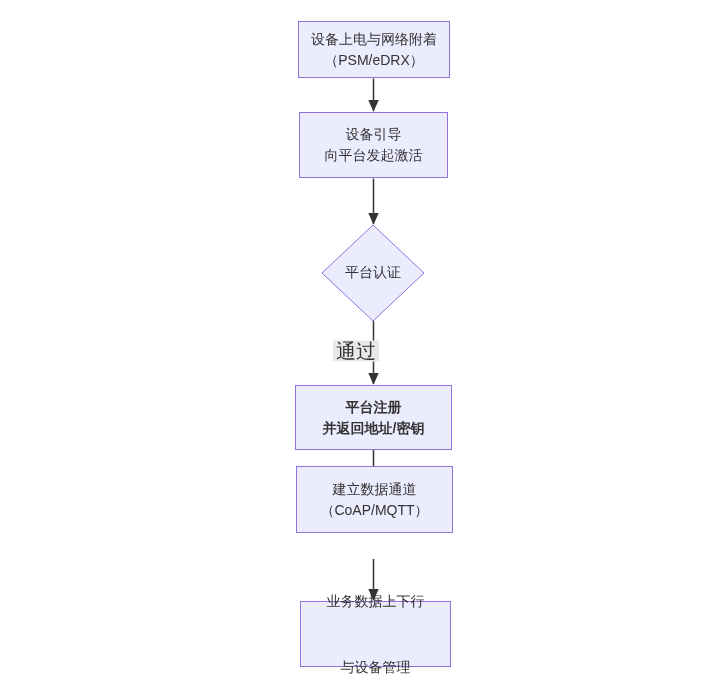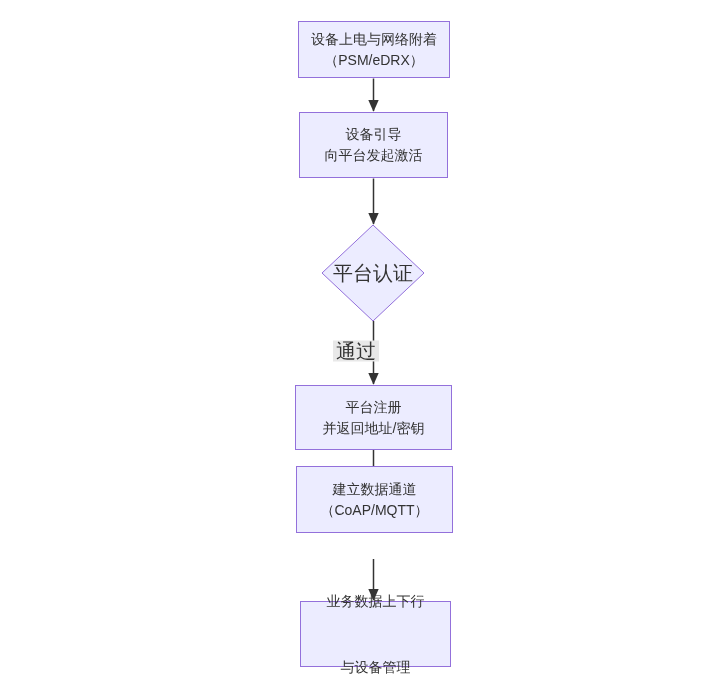--- a/index.html
+++ b/index.html
@@ -54,28 +54,28 @@
     .diamond-label {
       position: absolute;
       left: 322px;
       top: 225px;
       width: 102px;
       height: 96px;
       display: flex;
       align-items: center;
       justify-content: center;
       color: var(--node-text, #333333);
-      font-size: 20px;
+      font-size: 14px;
       text-align: center;
       background: transparent;
       border: none;
     }
     .node-power-attach   { left: 298px; top: 21px;  width: 152px; height: 57px; }
     .node-bootstrap      { left: 299px; top: 112px; width: 149px; height: 66px; }
-    .node-register       { left: 295px; top: 385px; width: 157px; height: 65px; }
+    .node-register       { left: 295px; top: 385px; width: 157px; height: 65px; font-weight: bold; }
     .node-channel        { left: 296px; top: 466px; width: 157px; height: 67px; }
     .node-business       { left: 300px; top: 601px; width: 151px; height: 66px; gap: 45px; }
     .edge-label {
       position: absolute;
       left: 356px;
       top: 351px;
       transform: translate(-50%, -50%);
       background: var(--edge-label-bg, #e8e8e8);
       color: var(--node-text, #333333);
       font-size: 20px;

